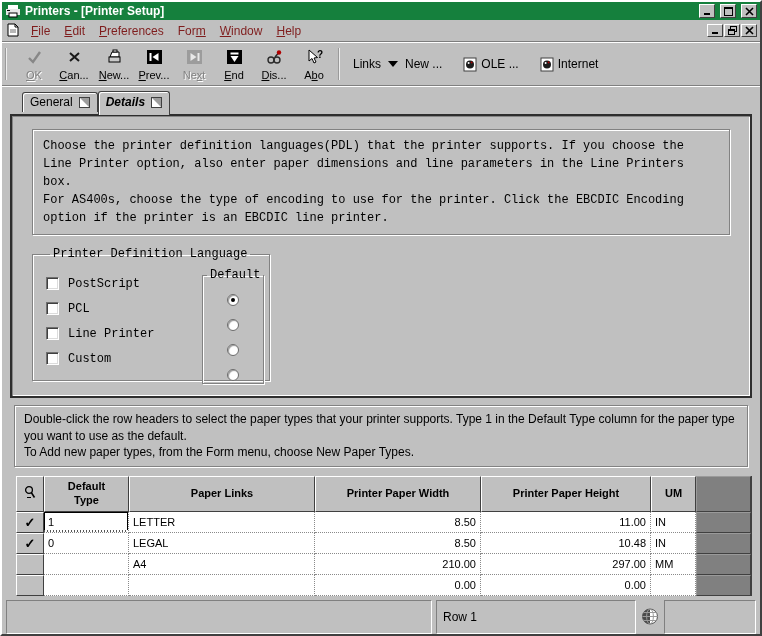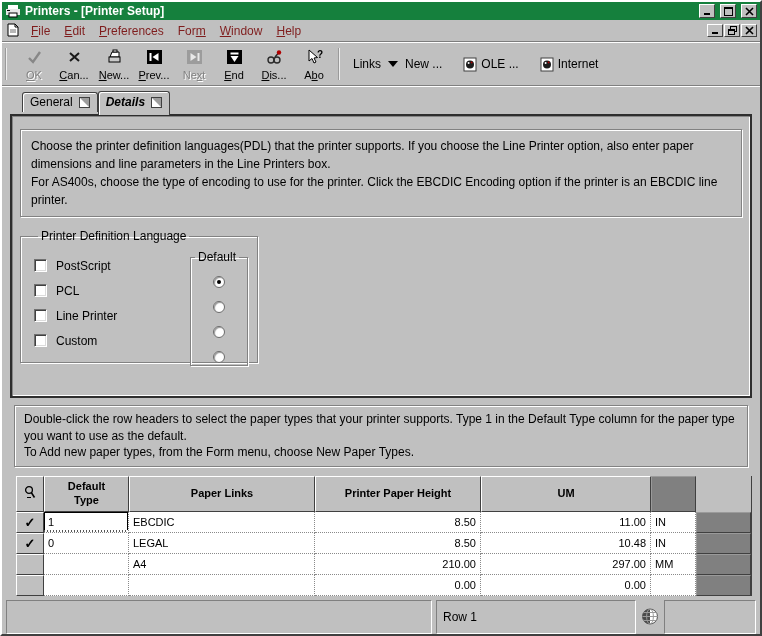--- a/index.html
+++ b/index.html
@@ -31,21 +31,21 @@
   .dd-arrow { width:0; height:0; border-left:5px solid transparent; border-right:5px solid transparent; border-top:6px solid #000; }
   .link-item { display:flex; align-items:center; gap:4px; }
 
   
   .tabstrip { display:flex; align-items:center; height:25px; padding-left:20px; margin-top:3px; position:relative; z-index:3; }
   .tab { height:20px; display:flex; align-items:center; gap:6px; padding:0 7px; background:#c0c0c0; border:1px solid #404040; border-bottom:none; border-top-left-radius:3px; border-top-right-radius:3px; box-shadow:inset 1px 1px 0 #fff; font-size:12px; }
   .tab.active { height:24px; font-weight:bold; margin-bottom:-2px; padding-bottom:2px;font-style:italic; }
   .tab-corner { width:11px; height:11px; border:1px solid #404040; background:linear-gradient(45deg,#fff 49%,#9d9d9d 51%); }
 
   
-  .tabpage { height:284px; margin:0 8px; background:#c0c0c0; border:2px solid #2e2e2e; box-shadow:inset 1px 1px 0 #868686, inset -1px -1px 0 #fff; padding:13px 8px 0; position:relative; z-index:1; }
+  .tabpage { height:284px; margin:0 8px; background:#c0c0c0; border:2px solid #2e2e2e; box-shadow:inset 1px 1px 0 #868686, inset -1px -1px 0 #fff; padding:13px 20px 0; position:relative; z-index:1;font-family:Liberation Mono, monospace; }
   .etched { border:1px solid #828282; box-shadow:inset 1px 1px 0 #fff, 1px 1px 0 #fff; }
   .instr-box { padding:7px 10px; font-size:12px; line-height:1.5; color:#000; }
   .instr-box p { margin:0; }
 
   fieldset { border:1px solid #828282; box-shadow:inset 1px 1px 0 #fff, 1px 1px 0 #fff; }
   legend { font-size:12px; padding:0 3px; margin-left:4px; }
   .pdl-group { width:238px; height:134px; margin-top:12px; position:relative; padding:10px 0 0 13px; }
   .cb-row { display:flex; align-items:center; gap:9px; height:25px; font-size:12px; }
   .checkbox { width:13px; height:13px; background:#fff; border:1px solid; border-color:#707070 #fff #fff #707070; box-shadow:inset 1px 1px 0 #404040, inset -1px -1px 0 #dcdcdc; }
   .default-group { position:absolute; left:169px; top:7px; width:58px; height:116px; padding-top:5px; }
@@ -333,34 +333,37 @@
               <line x1="3" y1="12.5" x2="7" y2="12.5" stroke="#000" stroke-width="1"></line>
             </svg></span>
         </div>
       <div class="gh">
           <span class="wrapcap">Default Type</span>
         </div>
       <div class="gh">
           <span>Paper Links</span>
         </div>
       <div class="gh">
+          <span>Printer Paper Width</span>
+        </div>
+      <div class="gh">
           <span>Printer Paper Height</span>
         </div>
       <div class="gh">
           <span>UM</span>
         </div>
       <div class="gh gh-filler"></div>
     </div>
 
     <div class="grid-row">
       <div class="grh">
           <span>✓</span>
         </div>
       <div class="gc cell-focus">1</div>
-      <div class="gc">EBCDIC</div>
+      <div class="gc">LETTER</div>
       <div class="gc num">8.50</div>
       <div class="gc num">11.00</div>
       <div class="gc">IN</div>
       <div class="gc-filler"></div>
     </div>
 
     <div class="grid-row">
       <div class="grh">
           <span>✓</span>
         </div>

